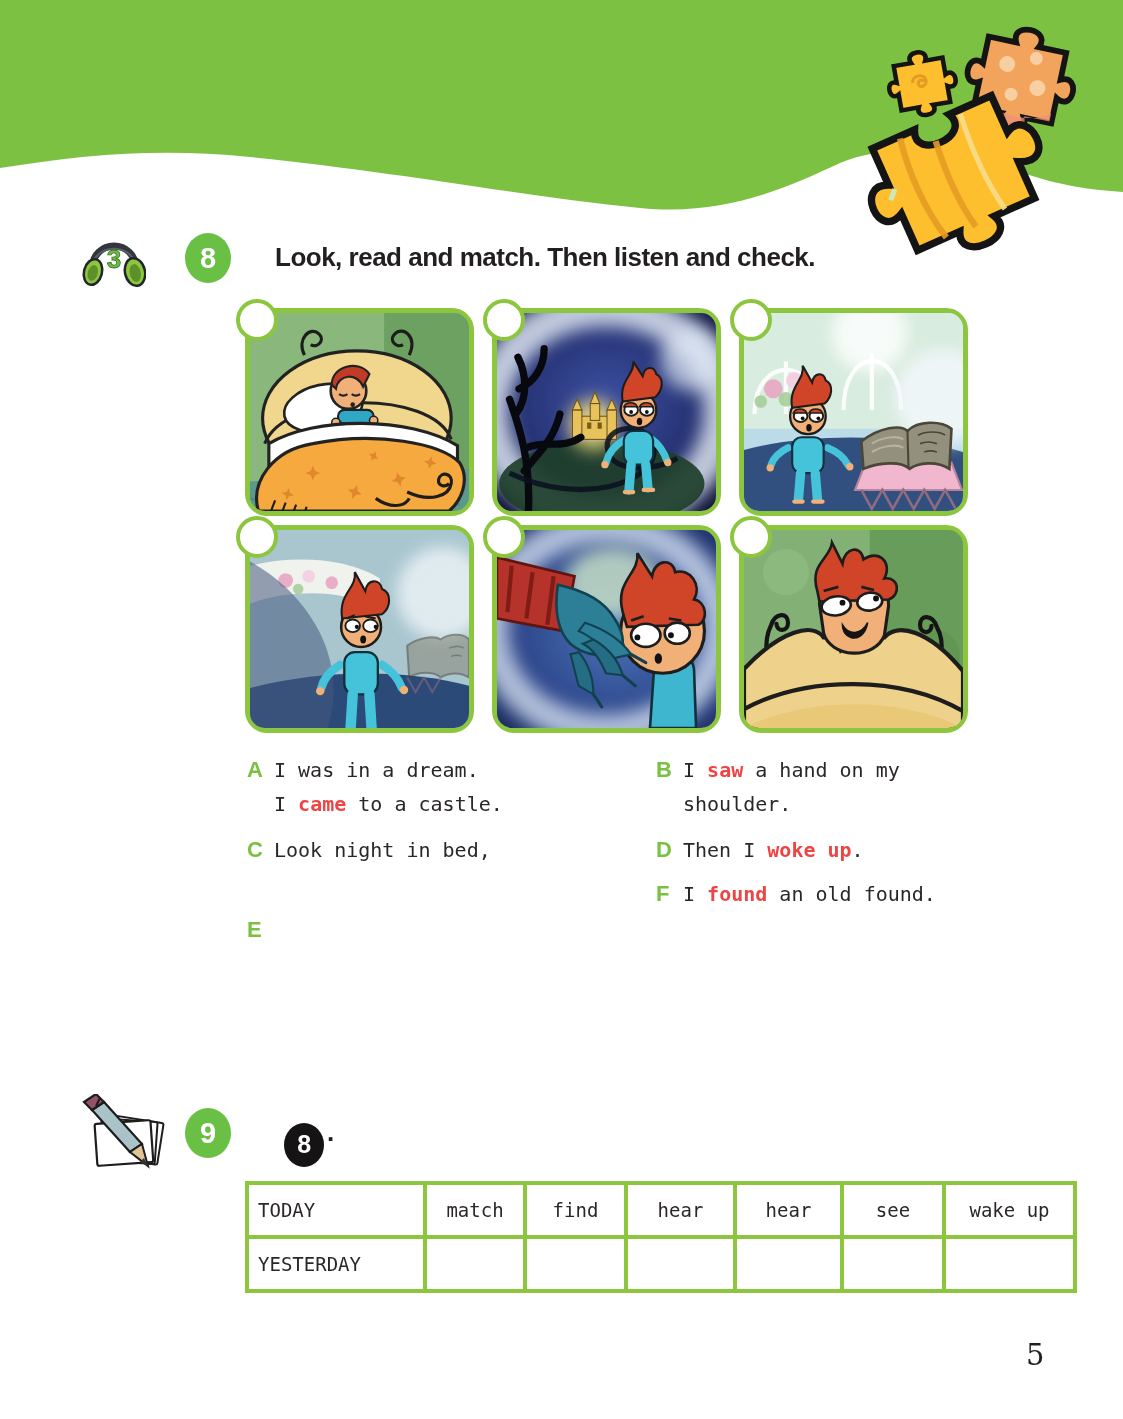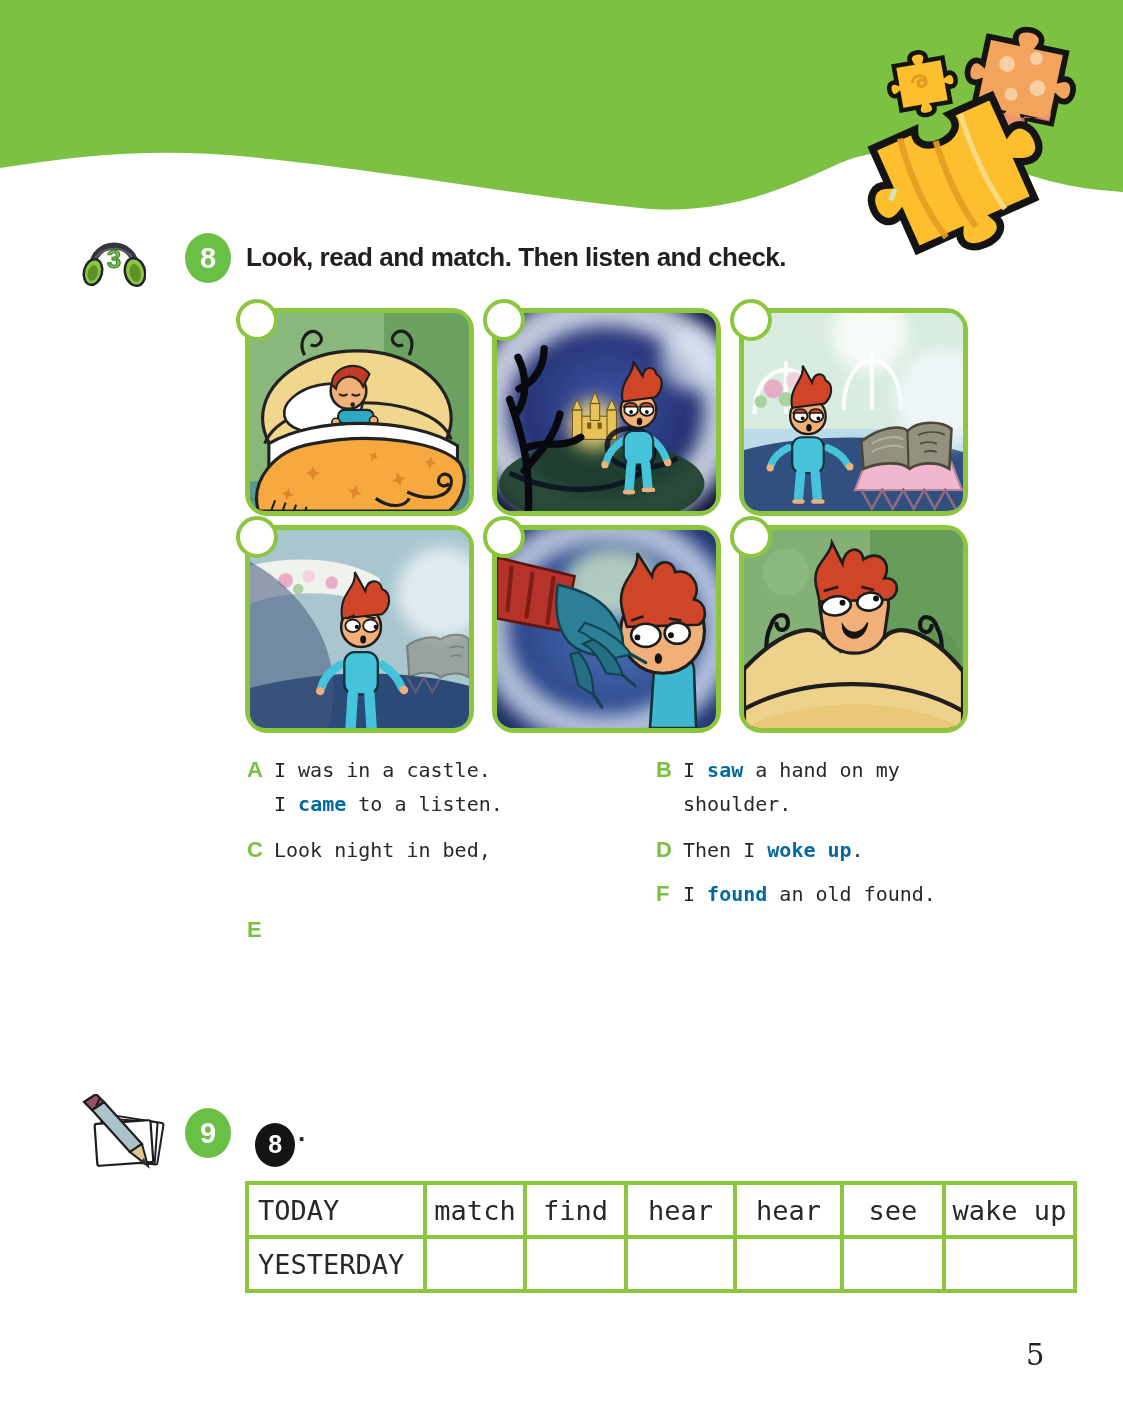--- a/index.html
+++ b/index.html
@@ -10,39 +10,39 @@
 
   
   .wave-svg{position:absolute;top:0;left:0;z-index:1;}
   .puzzle-svg{position:absolute;left:852px;top:22px;z-index:2;}
 
   
   .num-circle{position:absolute;width:46px;height:50px;border-radius:50%;background:#6abf45;
       display:flex;align-items:center;justify-content:center;color:#fff;
       font-family:"Liberation Sans",sans-serif;font-weight:700;font-size:29px;z-index:3;}
   .ex-title{position:absolute;font-family:"Liberation Sans",sans-serif;font-weight:700;
-      font-size:26px;letter-spacing:-0.5px;color:#231f20;white-space:nowrap;z-index:3;}
+      font-size:26px;letter-spacing:-0.5px;color:#231f20;white-space:nowrap;z-index:3;margin-left:29px;}
   .ref8{display:inline-flex;width:40px;height:44px;border-radius:50%;background:#161314;color:#fff;
       align-items:center;justify-content:center;font-size:25px;vertical-align:-12px;margin:0 3px 0 9px;}
 
   
   .panel{position:absolute;width:219px;height:198px;border:5px solid #8cc63f;border-radius:22px;background:#fff;z-index:3;}
   .panel .art{position:absolute;top:0;left:0;right:0;bottom:0;border-radius:15px;overflow:hidden;}
   .answer-circle{position:absolute;left:-14px;top:-14px;width:34px;height:34px;border-radius:50%;
       background:#fff;border:4px solid #8cc63f;z-index:4;}
 
   
   .item{position:absolute;display:flex;font-size:20px;line-height:34px;z-index:3;}
   .item .letter{width:18px;margin-right:9px;font-family:"Liberation Sans",sans-serif;
       font-weight:700;font-size:22px;line-height:34px;color:#7ac143;}
-  .gw{color:#0369a1;font-weight:700;}
+  .gw{color:#ef4444;font-weight:700;}
 
   
   table.verbs{position:absolute;left:245px;top:1181px;border-collapse:collapse;z-index:3;}
-  table.verbs td{border:4px solid #8cc63f;height:50px;font-size:27px;color:#2b2728;
+  table.verbs td{border:4px solid #8cc63f;height:50px;font-size:19px;color:#2b2728;
       text-align:center;padding:0 4px;background:#fff;}
   table.verbs td.hdr{text-align:left;padding-left:9px;}
 
   .page-number{position:absolute;left:1026px;top:1338px;font-family:"DejaVu Serif",serif;
       font-size:29px;color:#231f20;z-index:3;}
 </style>
 </head>
 <body>
 
 <div class="page">
@@ -341,22 +341,22 @@
         <path d="M76,58 l14,-4 M112,54 l12,3" stroke="#1d1d1d" stroke-width="2.5"></path>
         <path d="M94,90 C100,100 112,100 118,88 C116,100 108,104 102,102 C96,100 94,96 94,90 Z" fill="#161314" stroke="#161314" stroke-width="1.5"></path>
       </svg>
     </div>
     <div class="answer-circle"></div>
   </div>
 
   <div class="item" style="left:247px;top:753px">
     <span class="letter">A</span>
     <div>
-      <div><span>I was in a castle.</span></div>
-      <div><span>I </span><span class="gw">came</span><span> to a listen.</span></div>
+      <div><span>I was in a dream.</span></div>
+      <div><span>I </span><span class="gw">came</span><span> to a castle.</span></div>
     </div>
   </div>
 
   <div class="item" style="left:247px;top:833px">
     <span class="letter">C</span>
     <div>
       <div><span>Look night in bed,</span></div>
     </div>
   </div>
 

